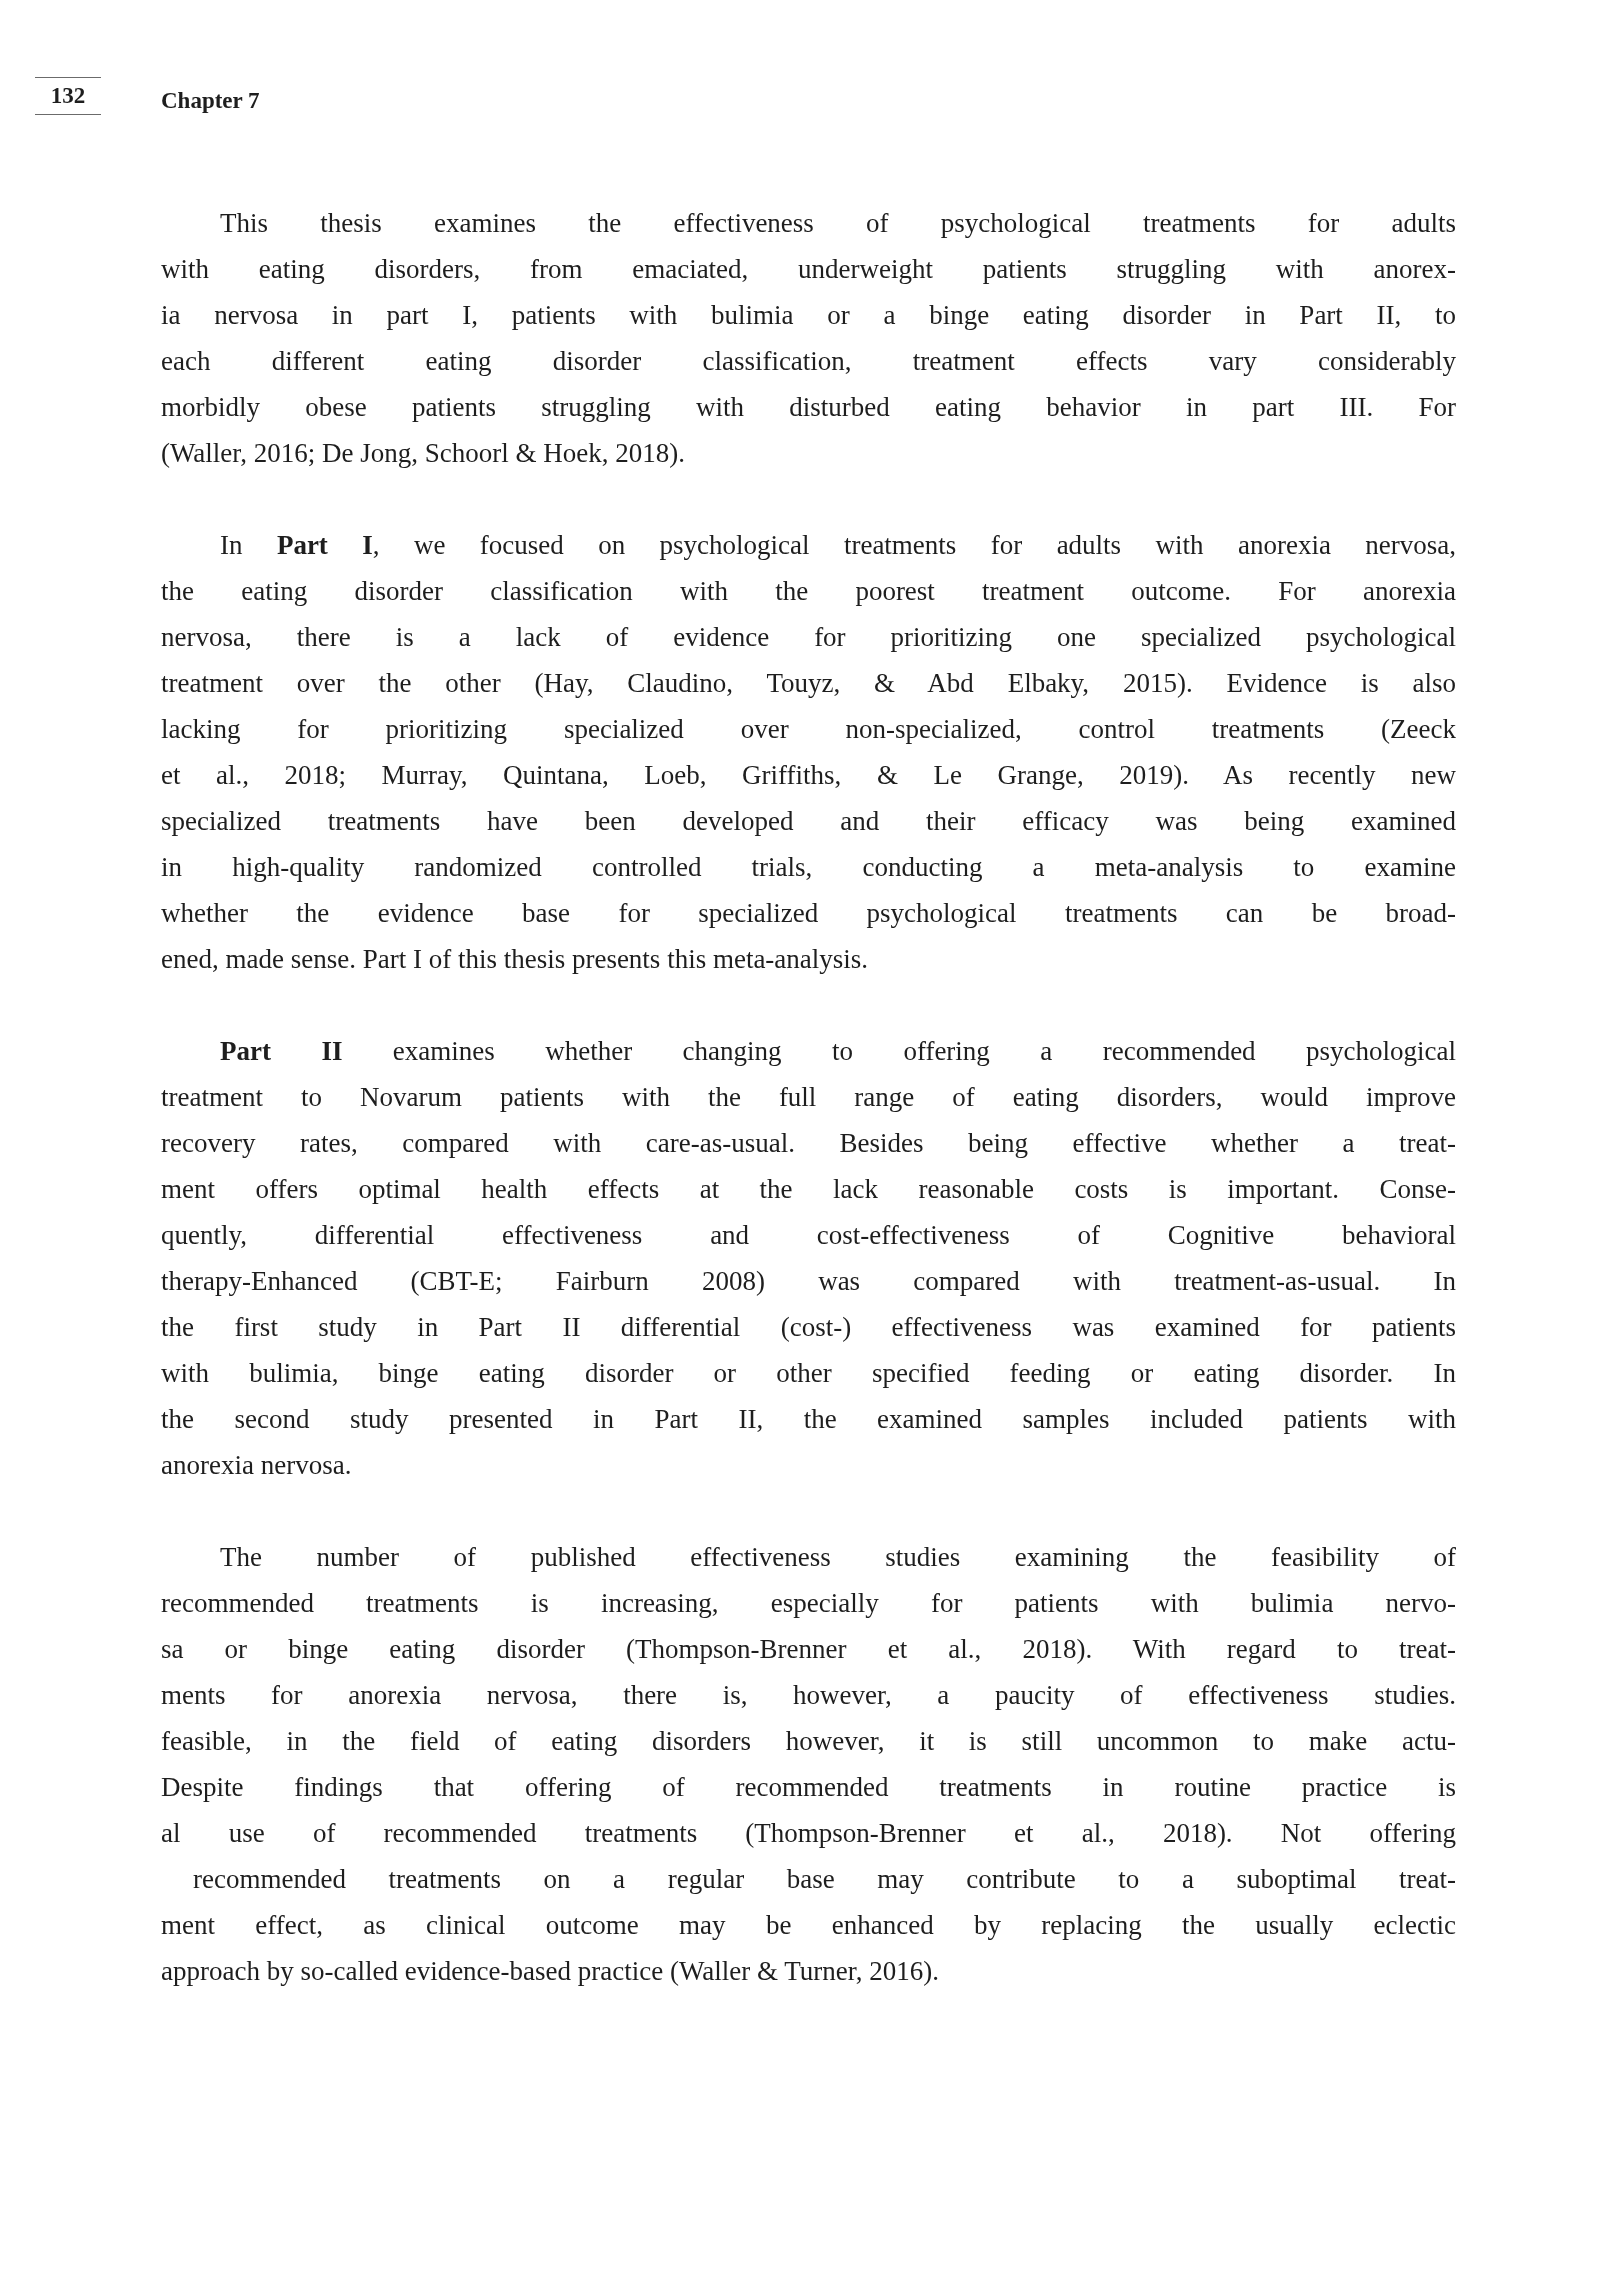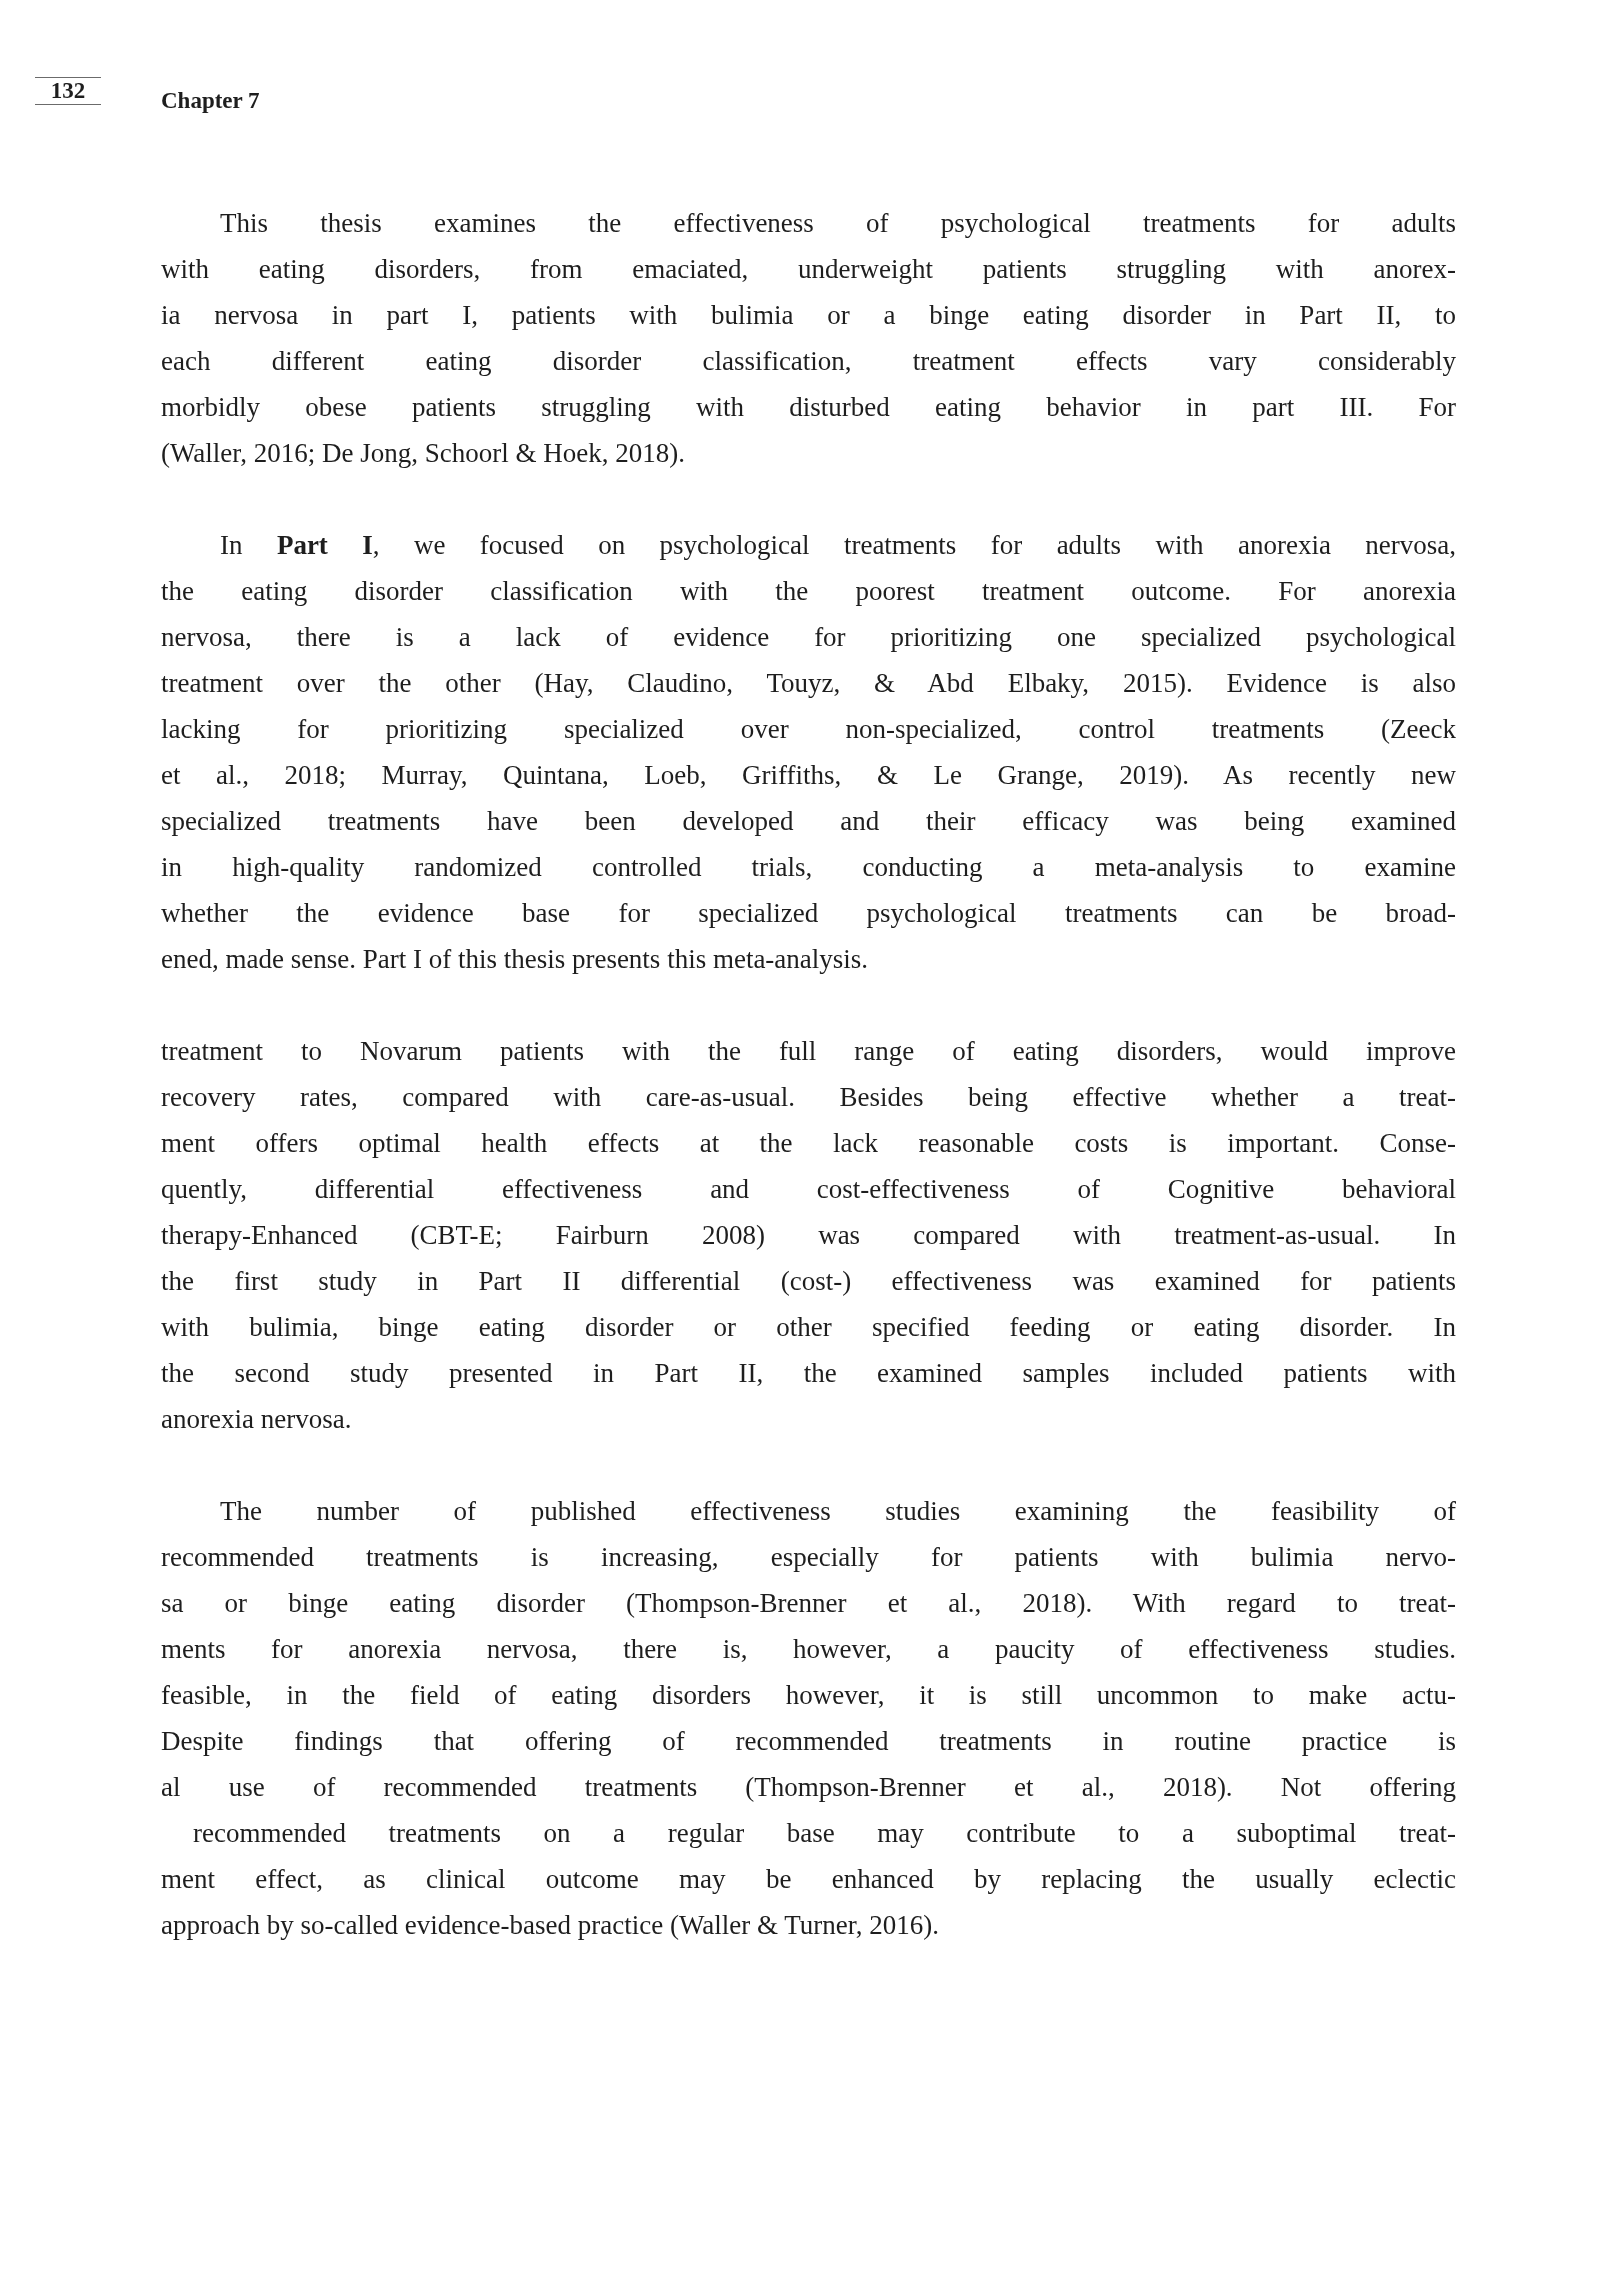--- a/index.html
+++ b/index.html
@@ -1,18 +1,18 @@
 <!DOCTYPE html>
 <html style="font-size:12.2px"><head>
 <meta charset="utf-8">
 <style>
   html, body { margin: 0; padding: 0; background: #ffffff; }
   body { width: 1618px; height: 2295px; position: relative; overflow: hidden;
          font-family: "Liberation Serif", "DejaVu Serif", serif; color: #1e1e1e; }
-  .page-number-box { position: absolute; left: 35px; top: 77px; width: 66px; height: 28px;
+  .page-number-box { position: absolute; left: 35px; top: 77px; width: 66px; height: 38px;
          border-top: 1.5px solid #6b6b6b; border-bottom: 1.5px solid #6b6b6b; box-sizing: border-box;
          display: flex; align-items: center; justify-content: center;
          font-weight: bold; font-size: 23px; color: #1e1e1e; }
   .running-head { position: absolute; left: 161px; top: 82px; height: 38px; line-height: 38px;
          font-weight: bold; font-size: 23px; color: #1e1e1e; }
   .body-text { position: absolute; left: 161px; top: 200px; width: 1295px; }
   .para { margin: 0 0 46px 0; }
   .line { display: block; height: 46px; line-height: 46px; font-size: 27px;
           text-align: justify; text-align-last: justify; white-space: nowrap; overflow: visible; }
   .line.indent { padding-left: 59px; }
@@ -45,20 +45,21 @@
     <span class="line" style="white-space: normal;">treatment over the other (Hay, Claudino, Touyz, &amp; Abd Elbaky, 2015). Evidence is also</span>
     <span class="line" style="white-space: normal;">lacking for prioritizing specialized over non-specialized, control treatments (Zeeck</span>
     <span class="line" style="white-space: normal;">et al., 2018; Murray, Quintana, Loeb, Griffiths, &amp; Le Grange, 2019). As recently new</span>
     <span class="line" style="white-space: normal;">specialized treatments have been developed and their efficacy was being examined</span>
     <span class="line" style="white-space: normal;">in high-quality randomized controlled trials, conducting a meta-analysis to examine</span>
     <span class="line" style="white-space: normal;">whether the evidence base for specialized psychological treatments can be broad-</span>
     <span class="line last">ened, made sense. Part I of this thesis presents this meta-analysis.</span>
   </div>
 
   <div class="para">
+    <span class="line indent" style="white-space: normal;"><b>Part II</b><span> examines whether changing to offering a recommended psychological</span></span>
     <span class="line" style="white-space: normal;">treatment to Novarum patients with the full range of eating disorders, would improve</span>
     <span class="line" style="white-space: normal;">recovery rates, compared with care-as-usual. Besides being effective whether a treat-</span>
     <span class="line" style="white-space: normal;">ment offers optimal health effects at the lack reasonable costs is important. Conse-</span>
     <span class="line" style="white-space: normal;">quently, differential effectiveness and cost-effectiveness of Cognitive behavioral</span>
     <span class="line" style="white-space: normal;">therapy-Enhanced (CBT-E; Fairburn 2008) was compared with treatment-as-usual. In</span>
     <span class="line" style="white-space: normal;">the first study in Part II differential (cost-) effectiveness was examined for patients</span>
     <span class="line" style="white-space: normal;">with bulimia, binge eating disorder or other specified feeding or eating disorder. In</span>
     <span class="line" style="white-space: normal;">the second study presented in Part II, the examined samples included patients with</span>
     <span class="line last">anorexia nervosa.</span>
   </div>

